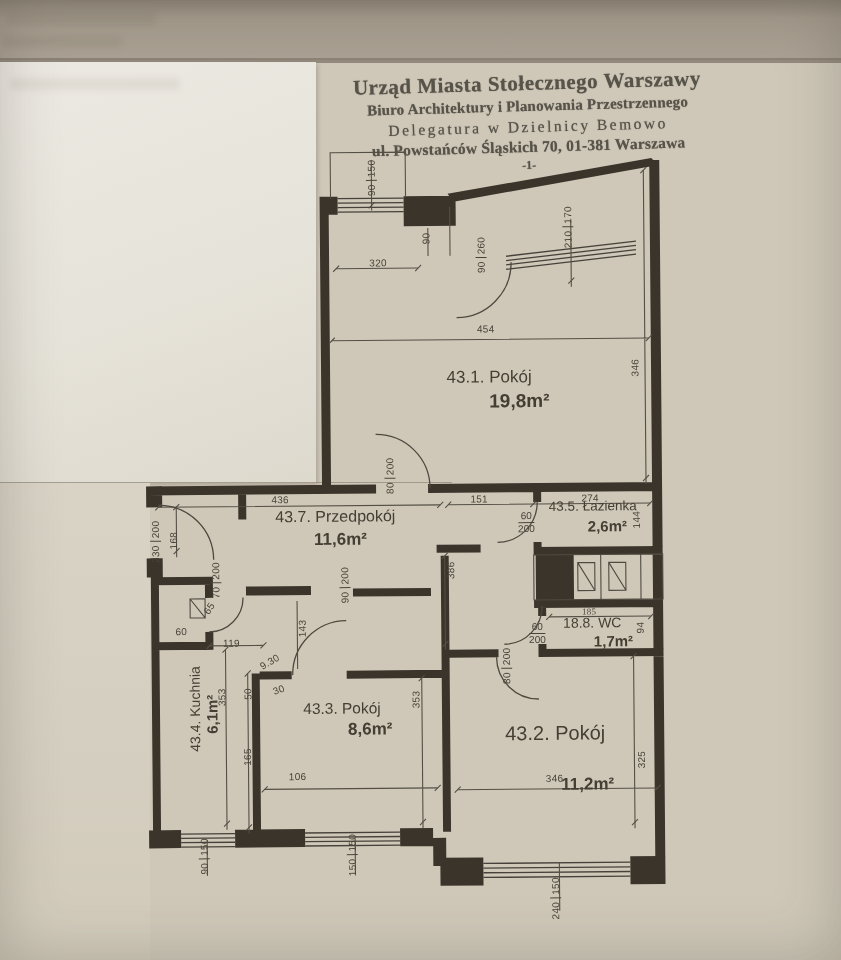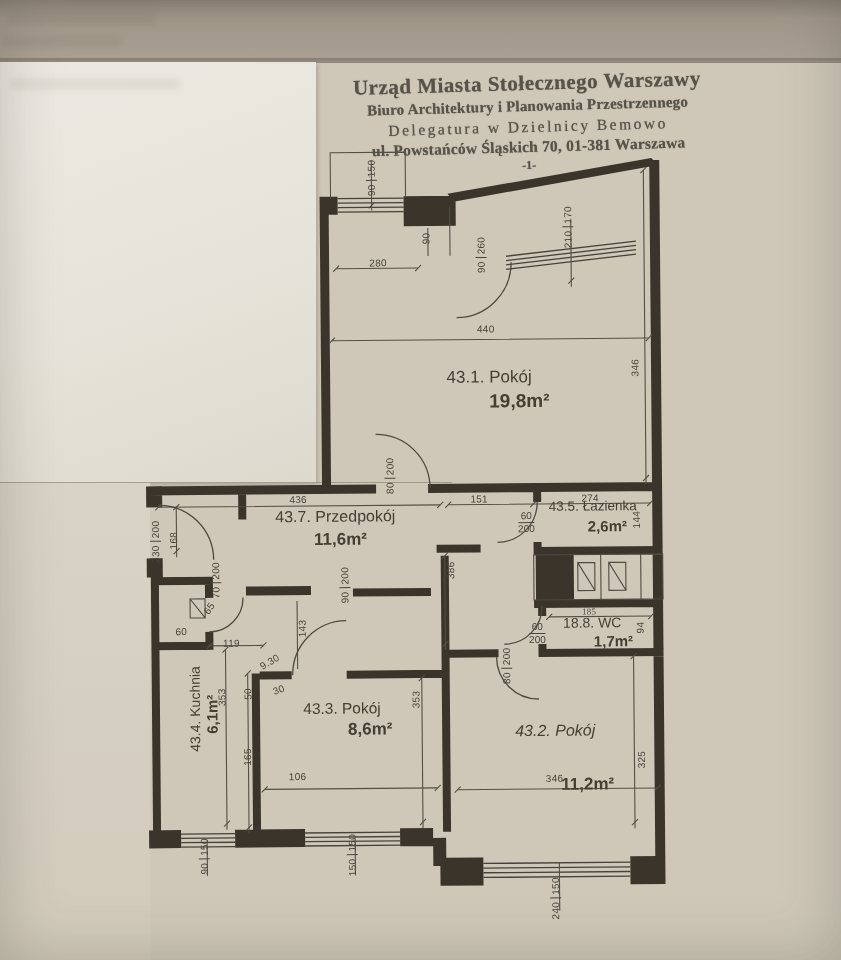--- a/index.html
+++ b/index.html
@@ -161,29 +161,29 @@
 
     <div class="room-name" style="left:535px;top:500px;width:115px;font-size:13.5px;">43.5. Łazienka</div>
     <div class="room-area" style="left:565px;top:519px;width:84px;font-size:15px;">2,6m²</div>
 
     <div class="room-name" style="left:544px;top:616px;width:94px;font-size:14px;">18.8. WC</div>
     <div class="room-area" style="left:570px;top:634px;width:84px;font-size:15px;">1,7m²</div>
 
     <div class="room-name" style="left:285px;top:699px;width:110px;font-size:15.5px;">43.3. Pokój</div>
     <div class="room-area" style="left:318px;top:719px;width:100px;font-size:17px;">8,6m²</div>
 
-    <div class="room-name" style="left:498px;top:723px;width:110px;font-size:16px;font-style:italic;">43.2. Pokój</div>
+    <div class="room-name" style="left:498px;top:723px;width:110px;font-size:20px;">43.2. Pokój</div>
     <div class="room-area" style="left:535px;top:776px;width:100px;font-size:17px;">11,2m²</div>
 
     <div class="room-name rot" style="left:128px;top:699px;width:130px;font-size:14px;">43.4. Kuchnia</div>
     <div class="room-area rot" style="left:180px;top:704px;width:60px;font-size:15px;">6,1m²</div>
 
-    <div class="lbl" style="left:360px;top:257px;width:40px;">280</div>
-    <div class="lbl" style="left:457px;top:324px;width:60px;">440</div>
-    <div class="lbl" style="left:266px;top:493px;width:64px;">436</div>
+    <div class="lbl" style="left:360px;top:257px;width:40px;">320</div>
+    <div class="lbl" style="left:457px;top:324px;width:60px;">454</div>
+    <div class="lbl" style="left:248px;top:493px;width:64px;">436</div>
     <div class="lbl" style="left:453px;top:494px;width:52px;">151</div>
     <div class="lbl" style="left:564px;top:494px;width:52px;">274</div>
     <div class="lbl" style="left:560px;top:609px;width:56px;font-size:9px;font-family:Liberation Serif, serif;">185</div>
     <div class="lbl" style="left:208px;top:636px;width:44px;">119</div>
     <div class="lbl" style="left:164px;top:624px;width:32px;">60</div>
     <div class="lbl" style="left:268px;top:770px;width:54px;">106</div>
     <div class="lbl" style="left:525px;top:774px;width:54px;">346</div>
 
     <div class="lbl rot" style="left:408px;top:233px;width:40px;">90</div>
     <div class="lbl rot" style="left:616px;top:364px;width:40px;">346</div>

